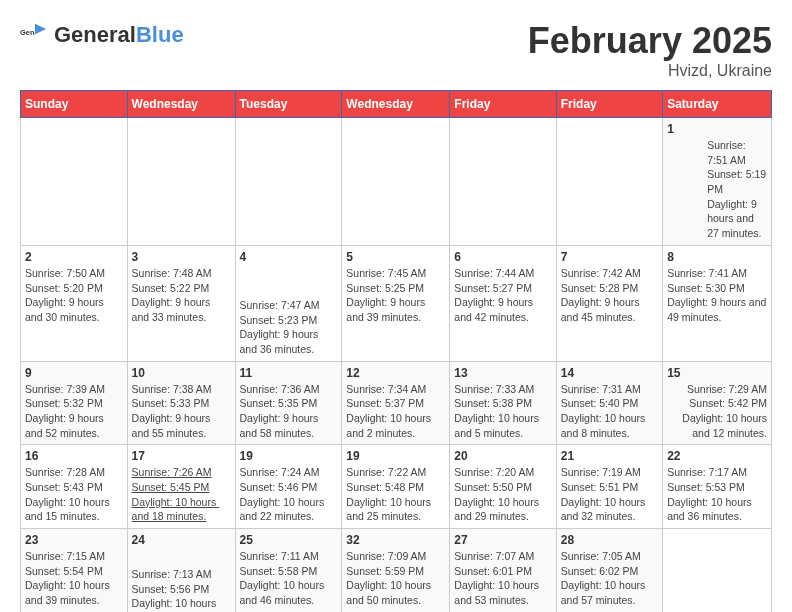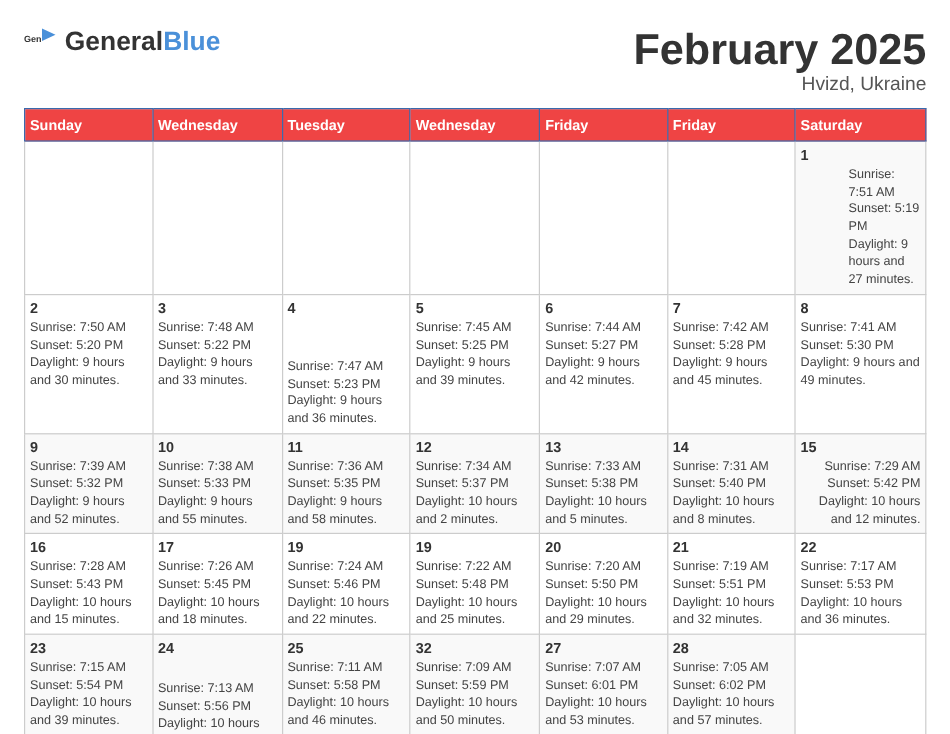--- a/index.html
+++ b/index.html
@@ -228,21 +228,21 @@
       </tr>
       <tr>
         <td>
           <span class="day-number">16</span>
           <div class="day-info" style="white-space: pre-wrap;">Sunrise: 7:28 AM
 Sunset: 5:43 PM
 Daylight: 10 hours and 15 minutes.</div>
         </td>
         <td>
           <span class="day-number">17</span>
-          <div class="day-info" style="white-space: pre-wrap;">Sunrise: 7:26 AM
+          <div class="day-info" style="white-space: pre-wrap; text-decoration: underline;">Sunrise: 7:26 AM
 Sunset: 5:45 PM
 Daylight: 10 hours and 18 minutes.</div>
         </td>
         <td>
           <span class="day-number">19</span>
           <div class="day-info" style="white-space: pre-wrap;">Sunrise: 7:24 AM
 Sunset: 5:46 PM
 Daylight: 10 hours and 22 minutes.</div>
         </td>
         <td>

